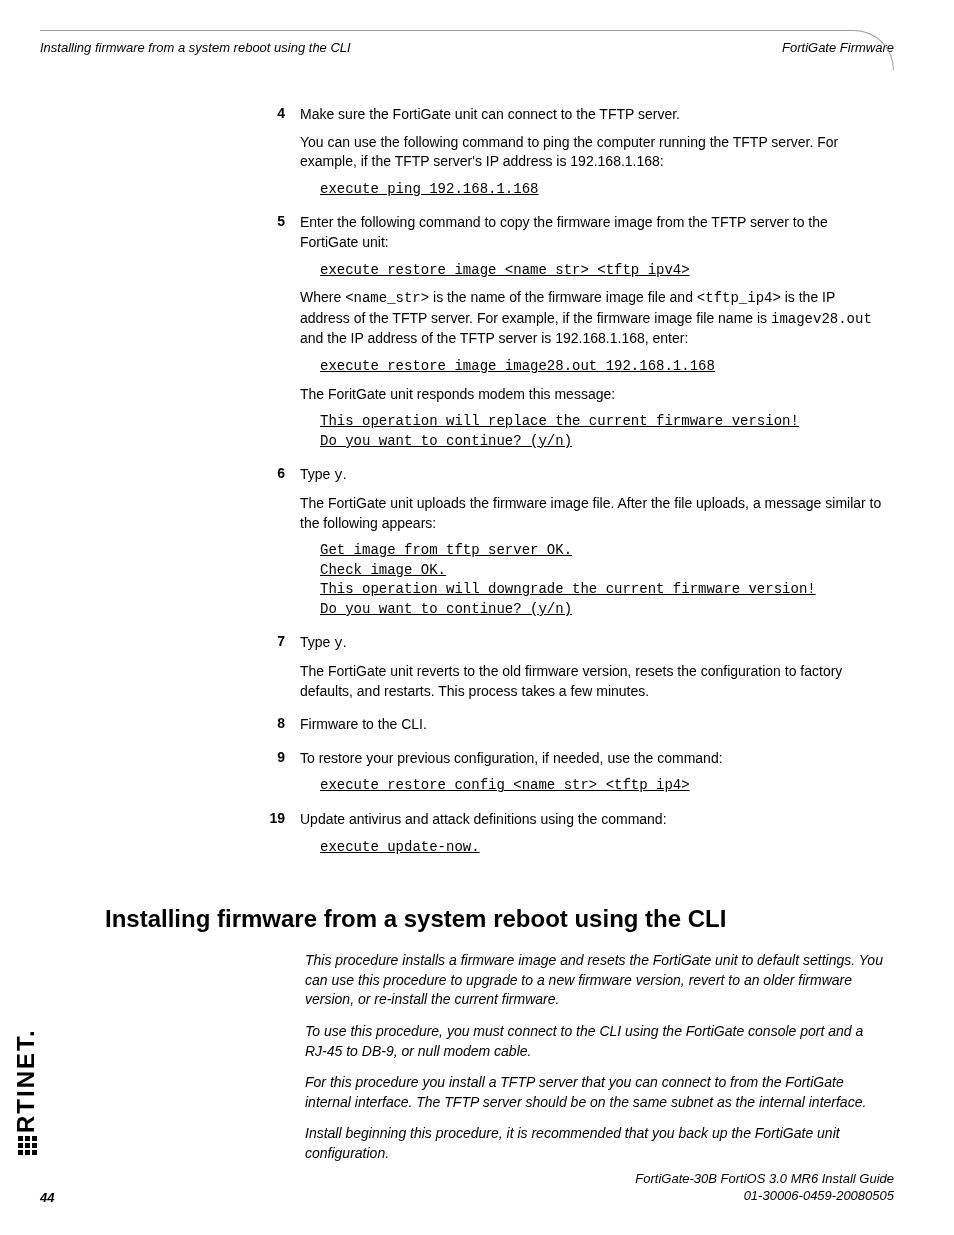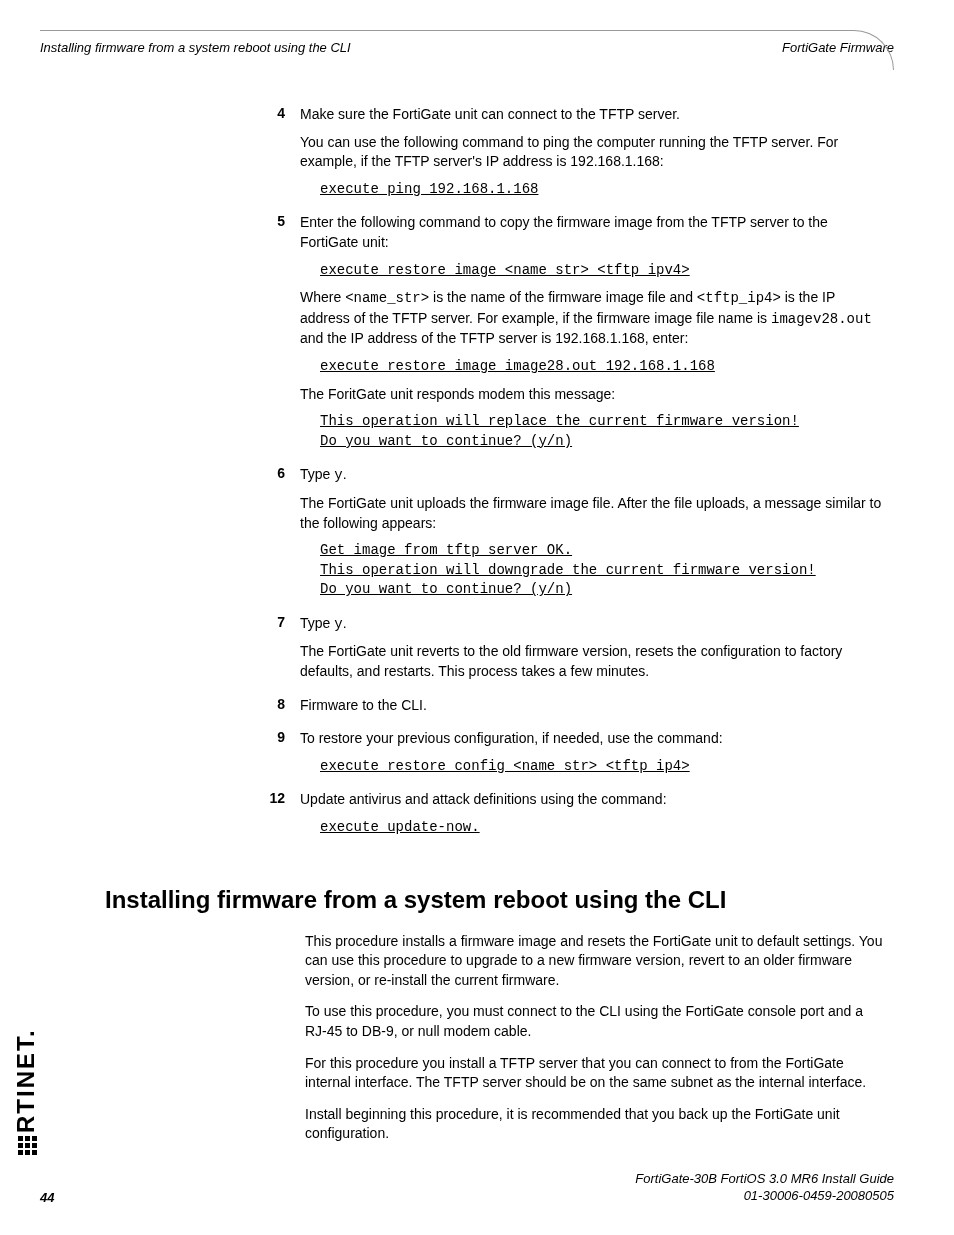--- a/index.html
+++ b/index.html
@@ -67,20 +67,21 @@
       font-weight: bold;
       margin: 40px 0 18px 65px;
     }
     .section-body {
       margin-left: 265px;
       margin-right: 10px;
       line-height: 1.4;
     }
     .section-body p {
       margin-bottom: 12px;
+      font-style: italic;
     }
     .logo {
       position: absolute;
       left: 40px;
       bottom: 80px;
       transform: rotate(-90deg);
       transform-origin: left bottom;
       font-weight: bold;
       font-size: 24px;
       letter-spacing: 2px;
@@ -151,20 +152,21 @@
 
   <div class="step-row">
     <div class="step-num">6</div>
     <div class="step-body">
       <p>
         <span>Type </span><span class="inline-code">y</span><span>.</span>
       </p>
       <p>The FortiGate unit uploads the firmware image file. After the file uploads, a message similar to the following appears:</p>
       <div class="code-block">
         <div>Get image from tftp server OK.</div>
+        <div>Check image OK.</div>
         <div>This operation will downgrade the current firmware version!</div>
         <div>Do you want to continue? (y/n)</div>
       </div>
     </div>
   </div>
 
   <div class="step-row">
     <div class="step-num">7</div>
     <div class="step-body">
       <p>
@@ -183,21 +185,21 @@
 
   <div class="step-row">
     <div class="step-num">9</div>
     <div class="step-body">
       <p>To restore your previous configuration, if needed, use the command:</p>
       <div class="code-block">execute restore config &lt;name_str&gt; &lt;tftp_ip4&gt;</div>
     </div>
   </div>
 
   <div class="step-row">
-    <div class="step-num">12</div>
+    <div class="step-num">19</div>
     <div class="step-body">
       <p>Update antivirus and attack definitions using the command:</p>
       <div class="code-block">execute update-now.</div>
     </div>
   </div>
 
 </div>
 
 <h2 class="section-heading">Installing firmware from a system reboot using the CLI</h2>
 <div class="section-body">

